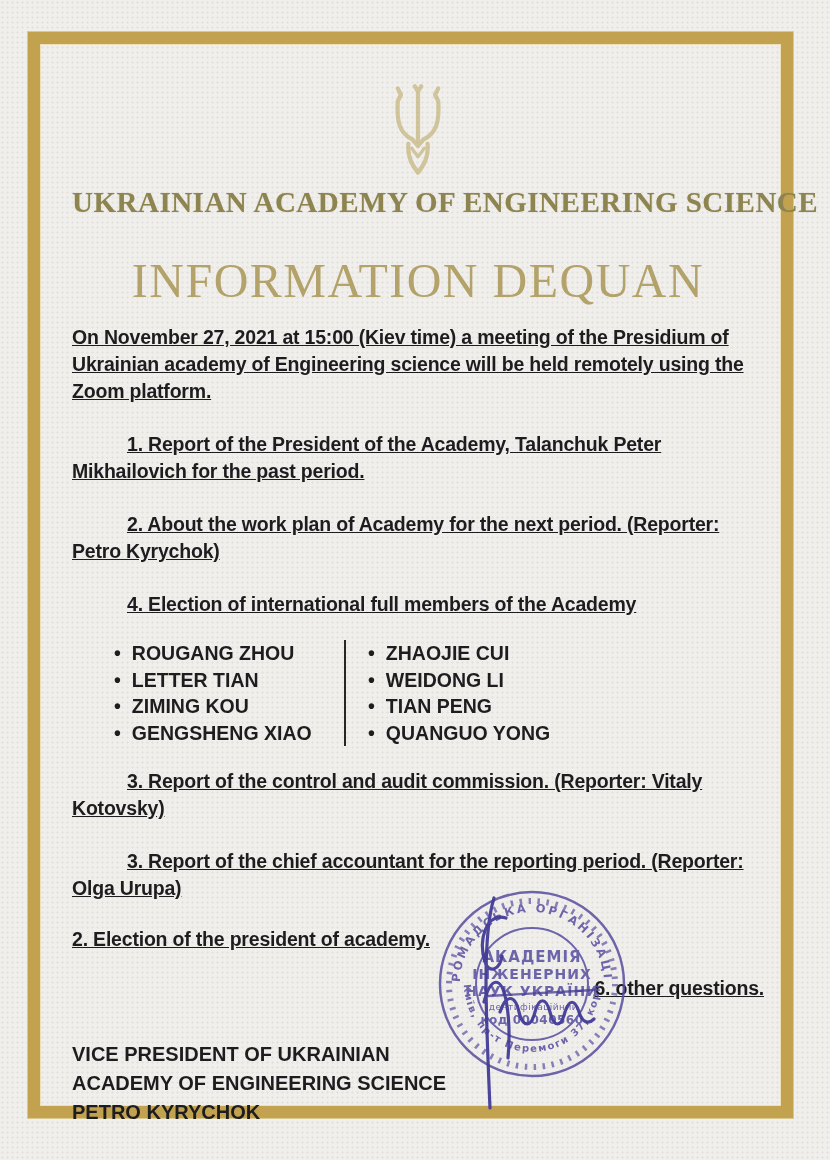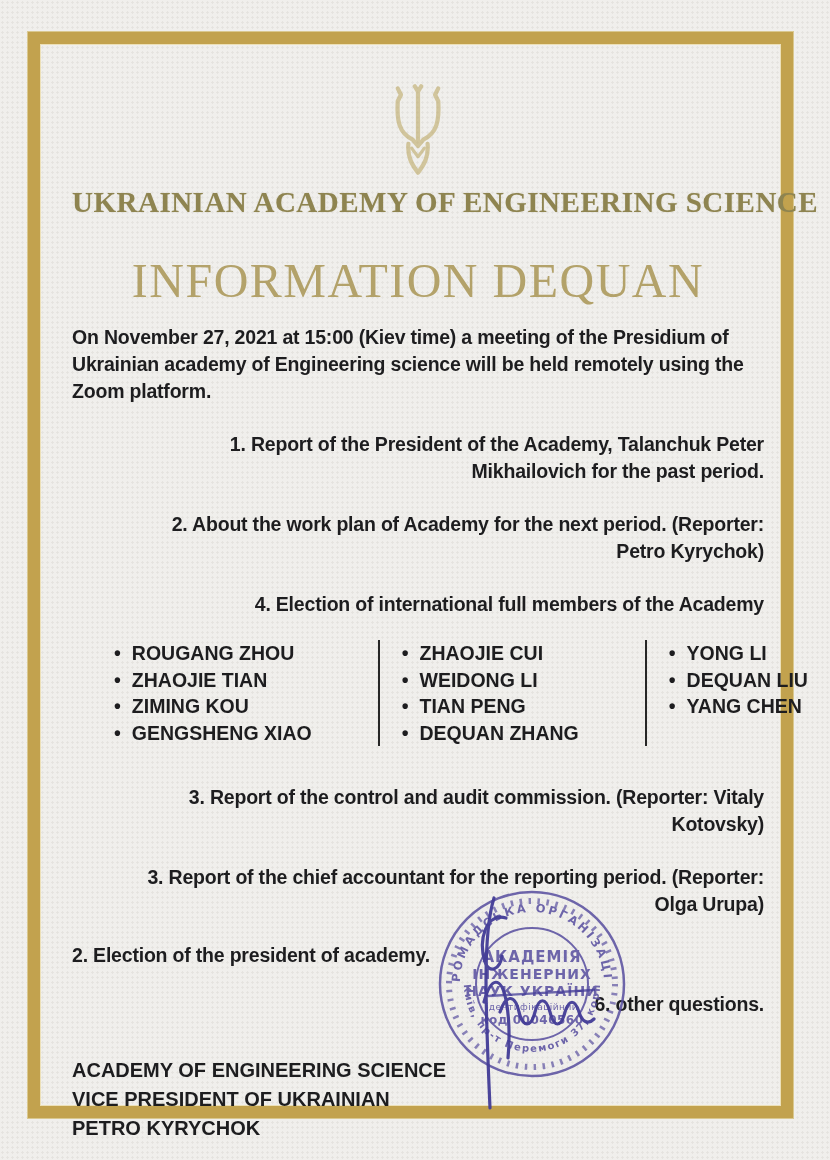--- a/index.html
+++ b/index.html
@@ -29,29 +29,29 @@
     text-shadow:0 0 1px rgba(142,132,80,.4);
   }
   .letter-title {
     font-family:"Liberation Serif", serif;
     font-weight:400; font-size:48px; letter-spacing:1.5px;
     color:#b3a26a; text-align:center; margin-top:34px; white-space:nowrap;
   }
 
   .para, .item, .agenda-lead {
     margin:0; font-weight:700; font-size:19.5px; line-height:27px;
-    letter-spacing:-0.2px; color:#1d1d1f;
+    letter-spacing:-0.2px; color:#1d1d1f;text-decoration:underline;
   }
   .intro       { margin-top:16px; }
   .agenda      { margin-top:26px; }
-  .indent      { text-indent:55px;text-align:right; }
+  .indent      { text-indent:55px; }
   .gap         { margin-top:26px; }
   .gap-sm      { margin-top:20px; }
 
-  .members { display:flex; align-items:stretch; margin:20px 0 12px 18px;gap:44px; }
+  .members { display:flex; align-items:stretch; margin:20px 0 12px 18px; }
   .members ul { list-style:none; margin:2px 0; padding:0 22px; }
   .members ul.c1 { padding-left:24px; width:208px; }
   .members ul.c2 { width:212px; }
   .members ul + ul { border-left:2px solid #262626; }
   .members li { font-weight:700; font-size:19.5px; line-height:26.5px; color:#1d1d1f; white-space:nowrap; }
   .members li::before { content:"•"; margin-right:11px; }
 
   .signature { margin-top:38px; font-weight:700; font-size:20px; line-height:29px; color:#1d1d1f; }
   .signature div { white-space:nowrap; }
 
@@ -88,48 +88,43 @@
       <p class="item indent">1. Report of the President of the Academy, Talanchuk Peter Mikhailovich for the past period.</p>
     </div>
 
     <p class="item indent gap">2. About the work plan of Academy for the next period. (Reporter: Petro Kyrychok)</p>
 
     <p class="item indent gap">4. Election of international full members of the Academy</p>
 
     <div class="members">
       <ul class="c1">
         <li>ROUGANG ZHOU</li>
-        <li>ZHAOJIE TIAN</li>
+        <li>LETTER TIAN</li>
         <li>ZIMING KOU</li>
         <li>GENGSHENG XIAO</li>
       </ul>
       <ul class="c2">
         <li>ZHAOJIE CUI</li>
         <li>WEIDONG LI</li>
         <li>TIAN PENG</li>
-        <li>DEQUAN ZHANG</li>
-      </ul>
-      <ul class="c3">
-        <li>YONG LI</li>
-        <li>DEQUAN LIU</li>
-        <li>YANG CHEN</li>
+        <li>QUANGUO YONG</li>
       </ul>
     </div>
 
-    <p class="item indent" style="margin-top:36px;">3. Report of the control and audit commission. (Reporter: Vitaly Kotovsky)</p>
+    <p class="item indent" style="margin-top:20px;">3. Report of the control and audit commission. (Reporter: Vitaly Kotovsky)</p>
 
     <p class="item indent gap">3. Report of the chief accountant for the reporting period. (Reporter: Olga Urupa)</p>
 
     <p class="item gap-sm" style="margin-top:24px;">2. Election of the president of academy.</p>
 
     <p class="item gap-sm" style="margin-top:22px;text-align:right;">6. other questions.</p>
 
     <div class="signature">
+      <div>VICE PRESIDENT OF UKRAINIAN</div>
       <div>ACADEMY OF ENGINEERING SCIENCE</div>
-      <div>VICE PRESIDENT OF UKRAINIAN</div>
       <div>PETRO KYRYCHOK</div>
     </div>
   </div>
 
   <svg class="stamp" viewBox="0 0 208 232">
     <g opacity="0.85">
       <circle cx="104" cy="100" r="92" fill="none" stroke="#574d9f" stroke-width="2.5"></circle>
       <circle cx="104" cy="100" r="83" fill="none" stroke="#574d9f" stroke-width="6" stroke-dasharray="2.5 6.5" opacity=".8"></circle>
       <circle cx="104" cy="100" r="56" fill="none" stroke="#574d9f" stroke-width="2"></circle>
 

